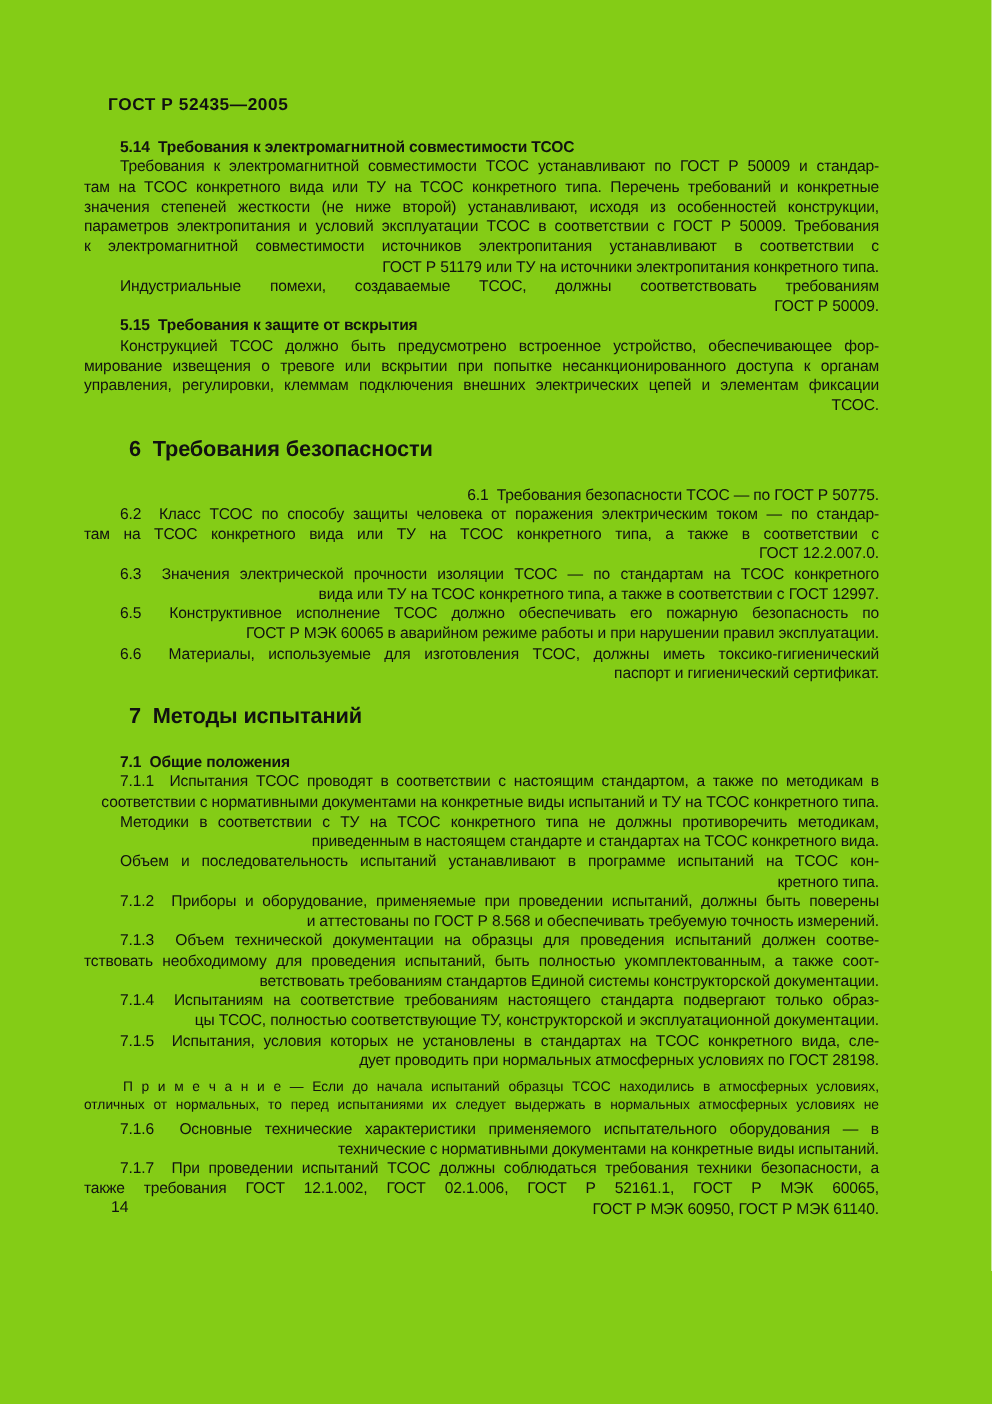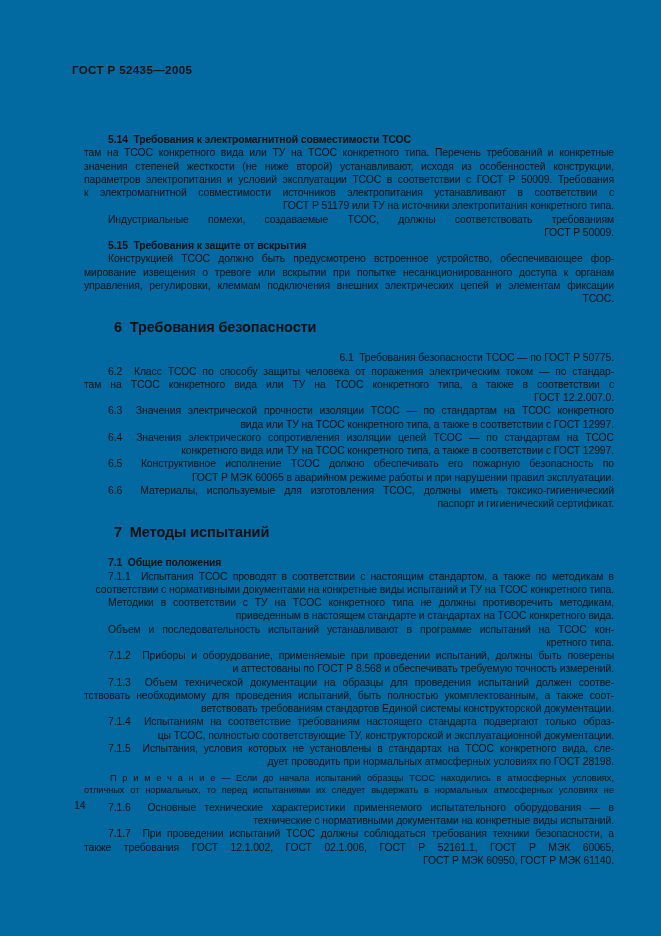--- a/index.html
+++ b/index.html
@@ -4,43 +4,42 @@
 <style>
   html, body {
     margin: 0;
     padding: 0;
     background: #ffffff;
   }
   .page {
     position: relative;
     width: 661px;
     height: 936px;
-    background: #0369a1;
+    background: #84cc16;
     overflow: hidden;
     font-family: "Liberation Sans", sans-serif;
     color: #111111;
   }
   .doc-header {
     position: absolute;
     left: 72px;
     top: 64px;
     font-size: 11.5px;
     font-weight: bold;
     letter-spacing: 0.4px;
     white-space: nowrap;
   }
   .doc-body {
     position: absolute;
-    left: 84px;
+    left: 56px;
     top: 92px;
     width: 530px;
     font-size: 10.4px;
     line-height: 13.25px;
     letter-spacing: -0.1px;
-    margin-top: 41px;
   }
   .line {
     white-space: nowrap;
     text-align: right;
     overflow: visible;
   }
   .line.j {
     text-align: justify;
     text-align-last: justify;
   }
@@ -77,20 +76,21 @@
 </style>
 </head>
 <body>
 
 <div class="page">
   <div class="doc-header">ГОСТ Р 52435—2005</div>
 
   <div class="doc-body">
       <div class="subhead">5.14&nbsp;&nbsp;Требования к электромагнитной совместимости ТСОС</div>
       <div class="paragraph">
+        <div class="line first j">Требования к электромагнитной совместимости ТСОС устанавливают по ГОСТ Р 50009 и стандар-</div>
         <div class="line j">там на ТСОС конкретного вида или ТУ на ТСОС конкретного типа. Перечень требований и конкретные</div>
         <div class="line j">значения степеней жесткости (не ниже второй) устанавливают, исходя из особенностей конструкции,</div>
         <div class="line j">параметров электропитания и условий эксплуатации ТСОС в соответствии с ГОСТ Р 50009. Требования</div>
         <div class="line j">к электромагнитной совместимости источников электропитания устанавливают в соответствии с</div>
         <div class="line">ГОСТ Р 51179 или ТУ на источники электропитания конкретного типа.</div>
       </div>
       <div class="paragraph">
         <div class="line first j">Индустриальные помехи, создаваемые ТСОС, должны соответствовать требованиям</div>
         <div class="line">ГОСТ Р 50009.</div>
       </div>
@@ -106,24 +106,20 @@
         <div class="line first">6.1&nbsp;&nbsp;Требования безопасности ТСОС — по ГОСТ Р 50775.</div>
       </div>
       <div class="paragraph">
         <div class="line first j">6.2&nbsp;&nbsp;Класс ТСОС по способу защиты человека от поражения электрическим током — по стандар-</div>
         <div class="line j">там на ТСОС конкретного вида или ТУ на ТСОС конкретного типа, а также в соответствии с</div>
         <div class="line">ГОСТ 12.2.007.0.</div>
       </div>
       <div class="paragraph">
         <div class="line first j">6.3&nbsp;&nbsp;Значения электрической прочности изоляции ТСОС — по стандартам на ТСОС конкретного</div>
         <div class="line">вида или ТУ на ТСОС конкретного типа, а также в соответствии с ГОСТ 12997.</div>
-      </div>
-      <div class="paragraph">
-        <div class="line first j">6.4&nbsp;&nbsp;Значения электрического сопротивления изоляции цепей ТСОС — по стандартам на ТСОС</div>
-        <div class="line">конкретного вида или ТУ на ТСОС конкретного типа, а также в соответствии с ГОСТ 12997.</div>
       </div>
       <div class="paragraph">
         <div class="line first j">6.5&nbsp;&nbsp;Конструктивное исполнение ТСОС должно обеспечивать его пожарную безопасность по</div>
         <div class="line">ГОСТ Р МЭК 60065 в аварийном режиме работы и при нарушении правил эксплуатации.</div>
       </div>
       <div class="paragraph">
         <div class="line first j">6.6&nbsp;&nbsp;Материалы, используемые для изготовления ТСОС, должны иметь токсико-гигиенический</div>
         <div class="line">паспорт и гигиенический сертификат.</div>
       </div>
       <div class="section-heading">7&nbsp;&nbsp;Методы испытаний</div>

